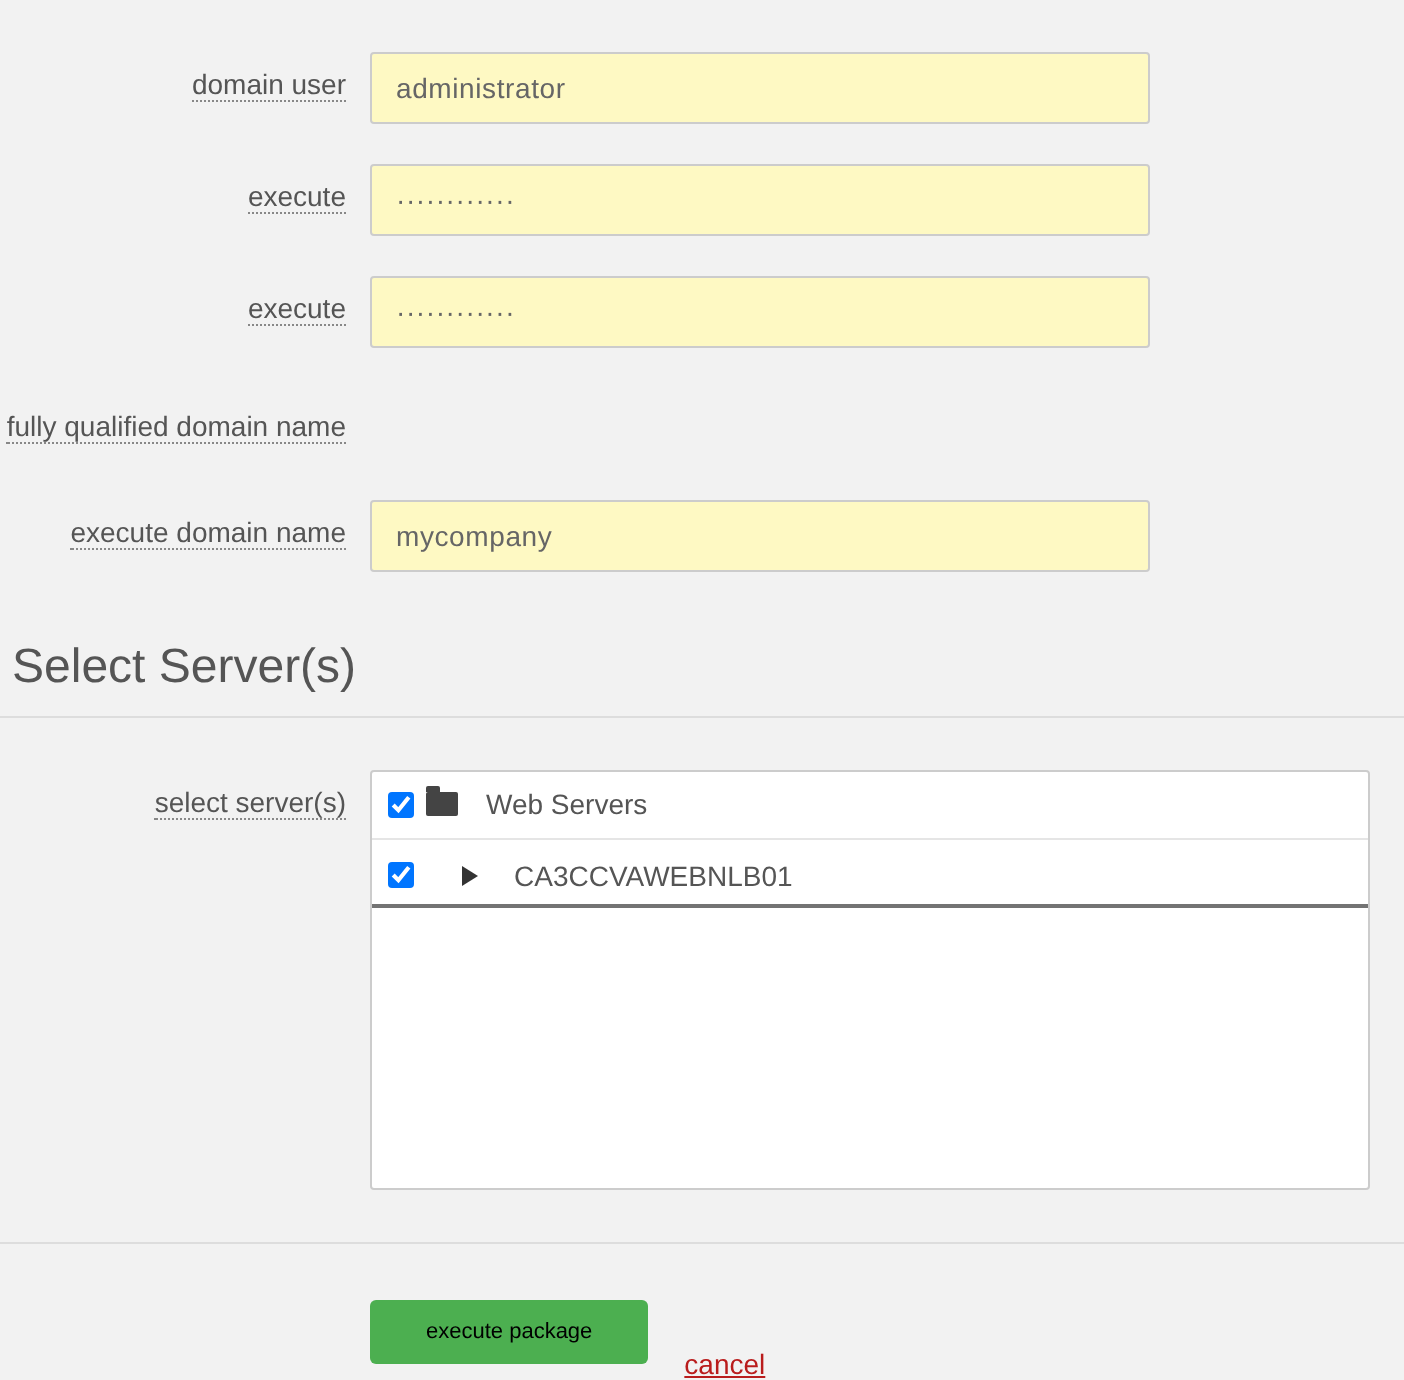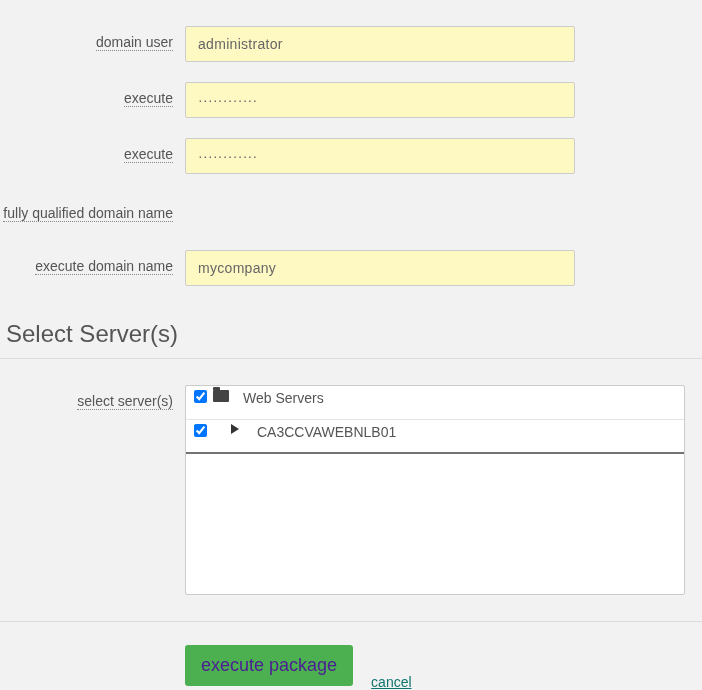--- a/index.html
+++ b/index.html
@@ -62,21 +62,21 @@
     .tree-box {
       width: 500px;
       min-height: 210px;
       background: #fff;
       border: 1px solid #ccc;
       border-radius: 2px;
       padding: 4px 0;
     }
     .tree-row {
       display: flex;
-      align-items: flex-start;
+      align-items: center;
       height: 30px;
       padding: 0 8px;
       color: #555;
     }
     .tree-row.group {
       border-bottom: 1px solid #e5e5e5;
       padding-bottom: 4px;
       margin-bottom: 4px;
     }
     .tree-row.child {
@@ -113,31 +113,31 @@
     .tree-label { font-weight: 300; }
 
     .actions {
       padding-left: 185px;
       display: flex;
       align-items: center;
       gap: 18px;
     }
     .btn-primary {
       background: #4caf50;
-      color: #4c1d95;
+      color: #000000;
       border: none;
       border-radius: 3px;
-      padding: 10px 16px;
-      font-size: 18px;
+      padding: 10px 28px;
+      font-size: 11px;
       font-family: inherit;
       font-weight: 300;
       cursor: pointer;
     }
     .link-btn {
-      color: #0f766e;
+      color: #b91c1c;
       text-decoration: underline;
       cursor: pointer;
       font-weight: 300;
       margin-top: 32px;
     }
   </style>
 </head>
 <body>
 
 <div class="form-row">

